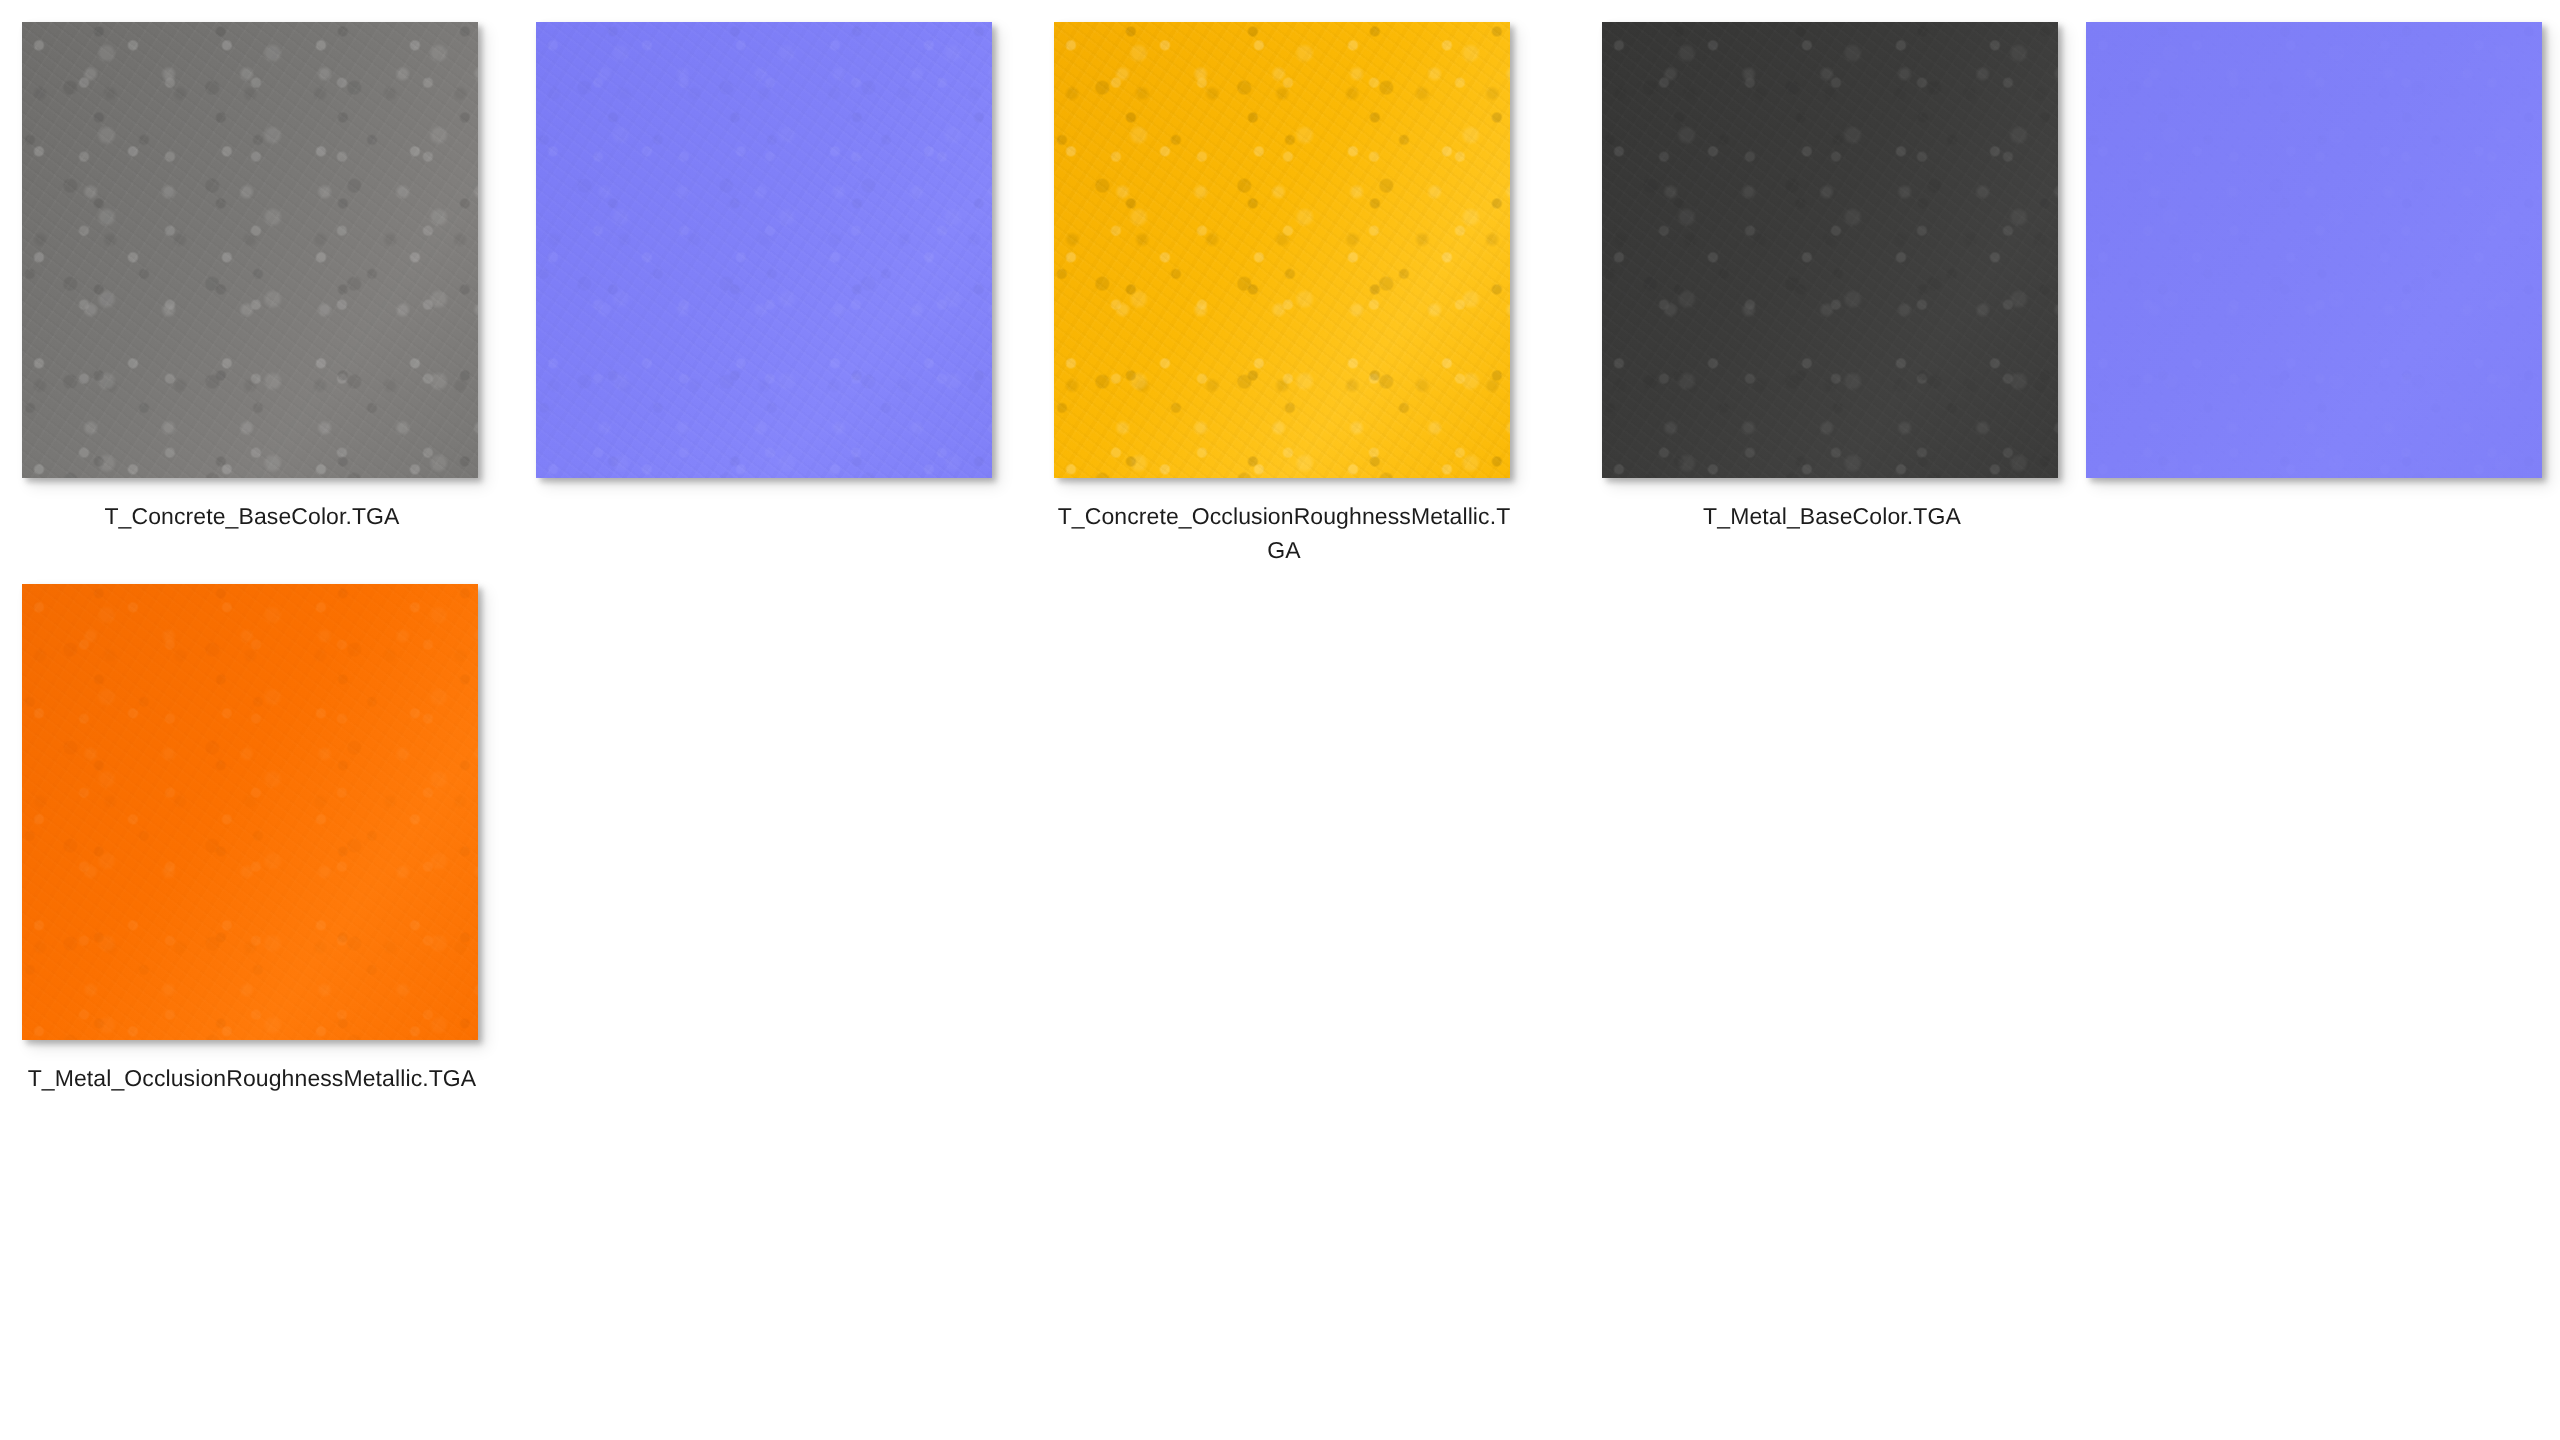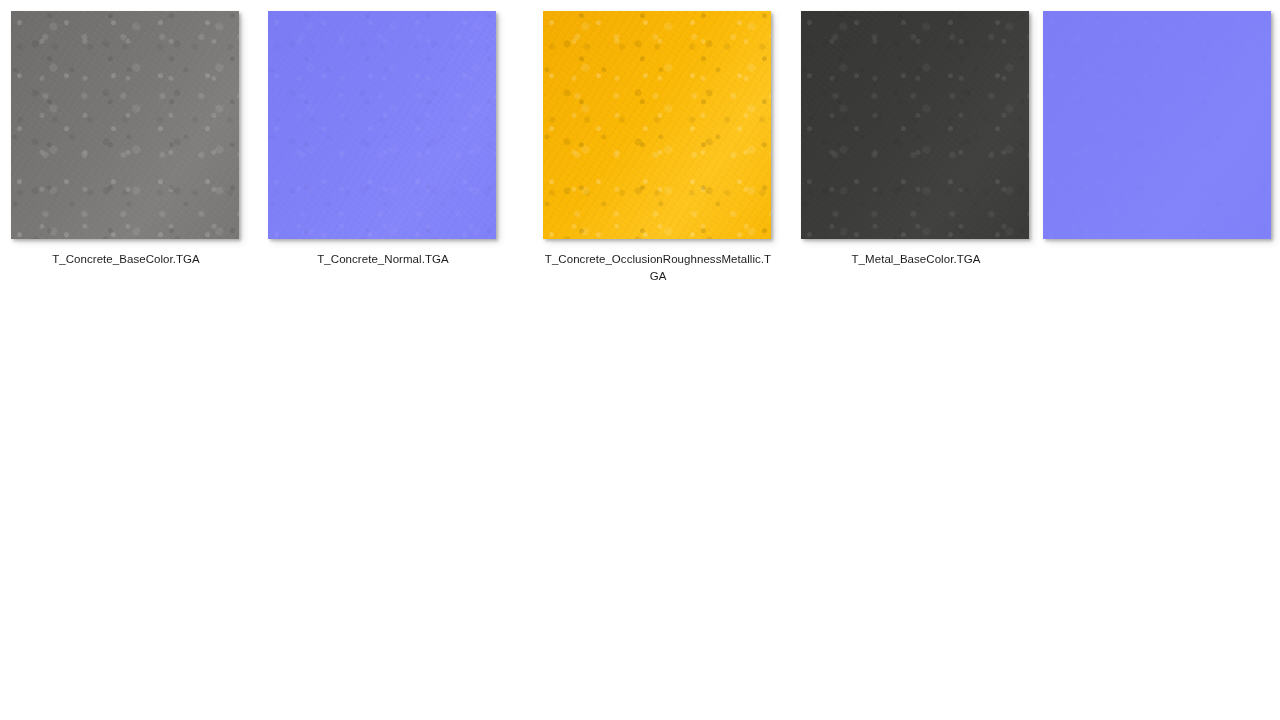--- a/index.html
+++ b/index.html
@@ -110,32 +110,37 @@
     <div class="asset-tile" style="left: 10px; top: 11px;">
       <div class="thumb-wrap" style="margin-left: 1px;">
         <div class="thumb" style="background: linear-gradient(127deg, rgb(110, 109, 107) 0%, rgb(120, 119, 117) 45%, rgb(129, 127, 125) 72%, rgb(120, 119, 117) 100%); --noise-op: 0.3; --grain-op: 0.22;"></div>
       </div>
       <div class="asset-label">T_Concrete_BaseColor.TGA</div>
     </div>
     <div class="asset-tile" style="left: 267px; top: 11px;">
       <div class="thumb-wrap" style="margin-left: 1px;">
         <div class="thumb" style="background: linear-gradient(127deg, rgb(123, 123, 245) 0%, rgb(128, 128, 248) 45%, rgb(134, 134, 251) 72%, rgb(128, 128, 248) 100%); --noise-op: 0.1; --grain-op: 0.16;"></div>
       </div>
-      <div class="asset-label">T_Concrete_Normal.TGA</div>
     </div>
-    <div class="asset-tile" style="left: 526px; top: 11px; margin-left: 16px;">
+    <div class="asset-tile" style="left: 526px; top: 11px;">
       <div class="thumb-wrap" style="margin-left: 1px;">
         <div class="thumb" style="background: linear-gradient(127deg, rgb(245, 173, 0) 0%, rgb(251, 185, 5) 45%, rgb(255, 198, 30) 72%, rgb(251, 185, 5) 100%); --noise-op: 0.38; --grain-op: 0.26;"></div>
       </div>
       <div class="asset-label">T_Concrete_OcclusionRoughnessMetallic.TGA</div>
     </div>
     <div class="asset-tile" style="left: 800px; top: 11px;">
       <div class="thumb-wrap" style="margin-left: 1px;">
         <div class="thumb" style="background: linear-gradient(127deg, rgb(54, 54, 53) 0%, rgb(59, 59, 58) 45%, rgb(65, 65, 64) 72%, rgb(59, 59, 58) 100%); --noise-op: 0.16; --grain-op: 0.12;"></div>
       </div>
       <div class="asset-label">T_Metal_BaseColor.TGA</div>
     </div>
     <div class="asset-tile" style="left: 1042px; top: 11px;">
       <div class="thumb-wrap" style="margin-left: 1px;">
         <div class="thumb" style="background: linear-gradient(127deg, rgb(125, 125, 246) 0%, rgb(128, 128, 248) 45%, rgb(131, 131, 250) 72%, rgb(128, 128, 248) 100%); --noise-op: 0.03; --grain-op: 0.05;"></div>
       </div>
     </div>
+    <div class="asset-tile" style="left: 10px; top: 292px;">
+      <div class="thumb-wrap" style="margin-left: 1px;">
+        <div class="thumb" style="background: linear-gradient(127deg, rgb(244, 107, 0) 0%, rgb(251, 112, 0) 45%, rgb(255, 122, 10) 72%, rgb(251, 112, 0) 100%); --noise-op: 0.1; --grain-op: 0.1;"></div>
+      </div>
+      <div class="asset-label">T_Metal_OcclusionRoughnessMetallic.TGA</div>
+    </div>
   </div>
 
 </body></html>

